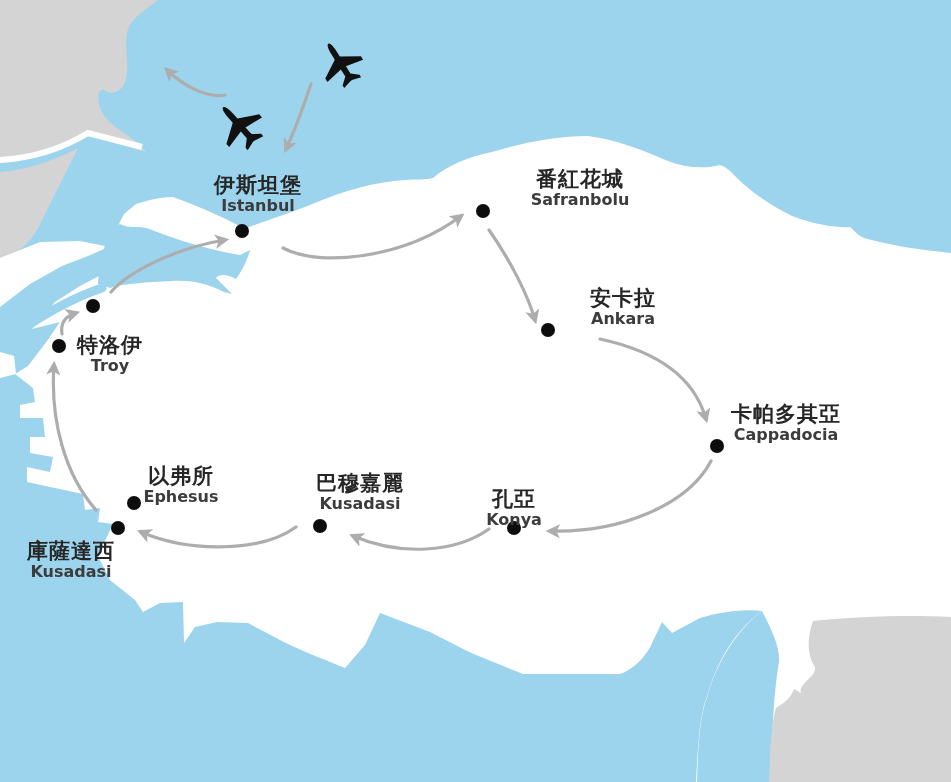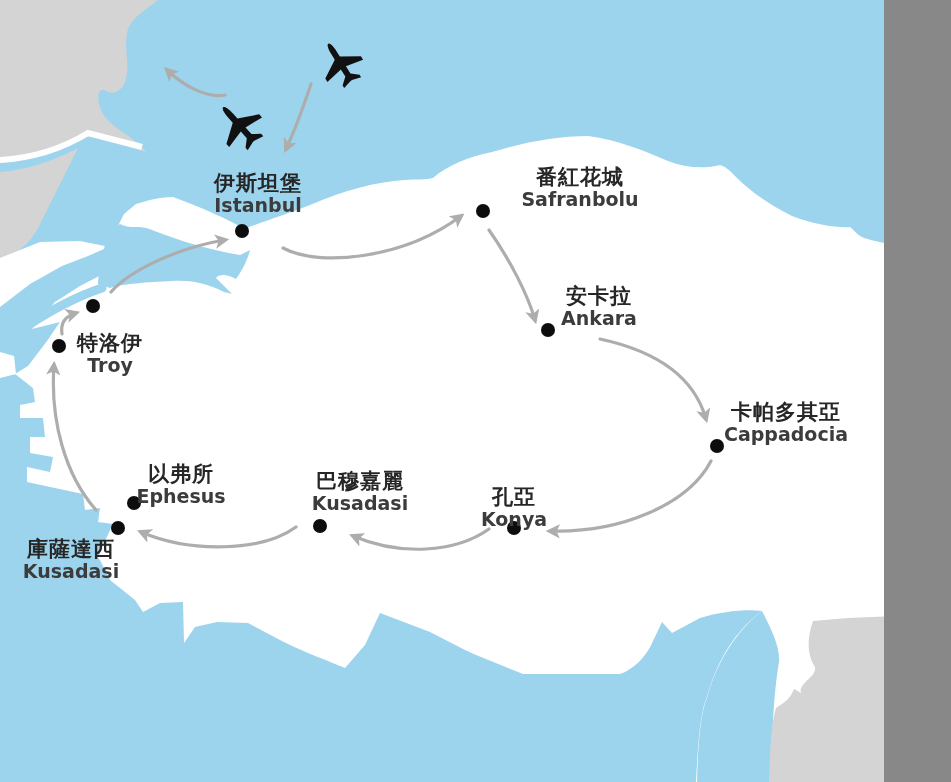--- a/index.html
+++ b/index.html
@@ -1,25 +1,25 @@
 <!DOCTYPE html>
 <html style="--sea: #9CD4EE; --route: #ADADAD; --zh: #262626; --en: #3C3C3C;"><head>
 <meta charset="utf-8">
 <style>
   html,body{margin:0;padding:0;background:#888;}
   .stage{
-    position:relative;width:884px;height:782px;overflow:hidden;
+    position:relative;width:951px;height:782px;overflow:hidden;
     font-family:"DejaVu Sans","Liberation Sans",sans-serif;
     background:var(--sea,#9CD4EE);
   }
   .stage svg{position:absolute;left:0;top:0;}
   .labels{position:absolute;left:0;top:0;width:100%;height:100%;pointer-events:none;}
   .city-label{position:absolute;transform:translate(-50%,-50%);text-align:center;white-space:nowrap;line-height:1.1;}
   .city-label .zh{display:block;font-size:21px;font-weight:bold;letter-spacing:1px;color:var(--zh,#262626);}
-  .city-label .en{display:block;font-size:19px;font-weight:bold;color:var(--en,#3C3C3C);}
+  .city-label .en{display:block;font-size:16px;font-weight:bold;color:var(--en,#3C3C3C);}
   .route{fill:none;stroke:var(--route,#ADADAD);stroke-width:3.2px;stroke-linecap:round;}
 </style>
 </head>
 <body>
 
 <div class="stage">
   <svg id="map-svg" width="951" height="782" viewBox="0 0 951 782">
     <defs>
       <marker id="ah" viewBox="0 0 10 10" refX="7" refY="5" markerWidth="4.5" markerHeight="4.5" orient="auto">
         <path d="M0,0 L10,5 L0,10 L2.5,5 Z" class="ah-fill" fill="#ADADAD"></path>
@@ -118,21 +118,21 @@
 
   <div class="labels" id="labels-layer">
       <div class="city-label" style="left: 258px; top: 194px;">
         <span class="zh">伊斯坦堡</span>
         <span class="en">Istanbul</span>
       </div>
       <div class="city-label" style="left: 536px; top: 188px; margin-left: 44px;">
         <span class="zh">番紅花城</span>
         <span class="en">Safranbolu</span>
       </div>
-      <div class="city-label" style="left: 599px; top: 307px;">
+      <div class="city-label" style="left: 623px; top: 307px;">
         <span class="zh">安卡拉</span>
         <span class="en">Ankara</span>
       </div>
       <div class="city-label" style="left: 786px; top: 423px; text-align: center;">
         <span class="zh">卡帕多其亞</span>
         <span class="en">Cappadocia</span>
       </div>
       <div class="city-label" style="left: 514px; top: 495px; margin-top: 13px;">
         <span class="zh">孔亞</span>
         <span class="en">Konya</span>

